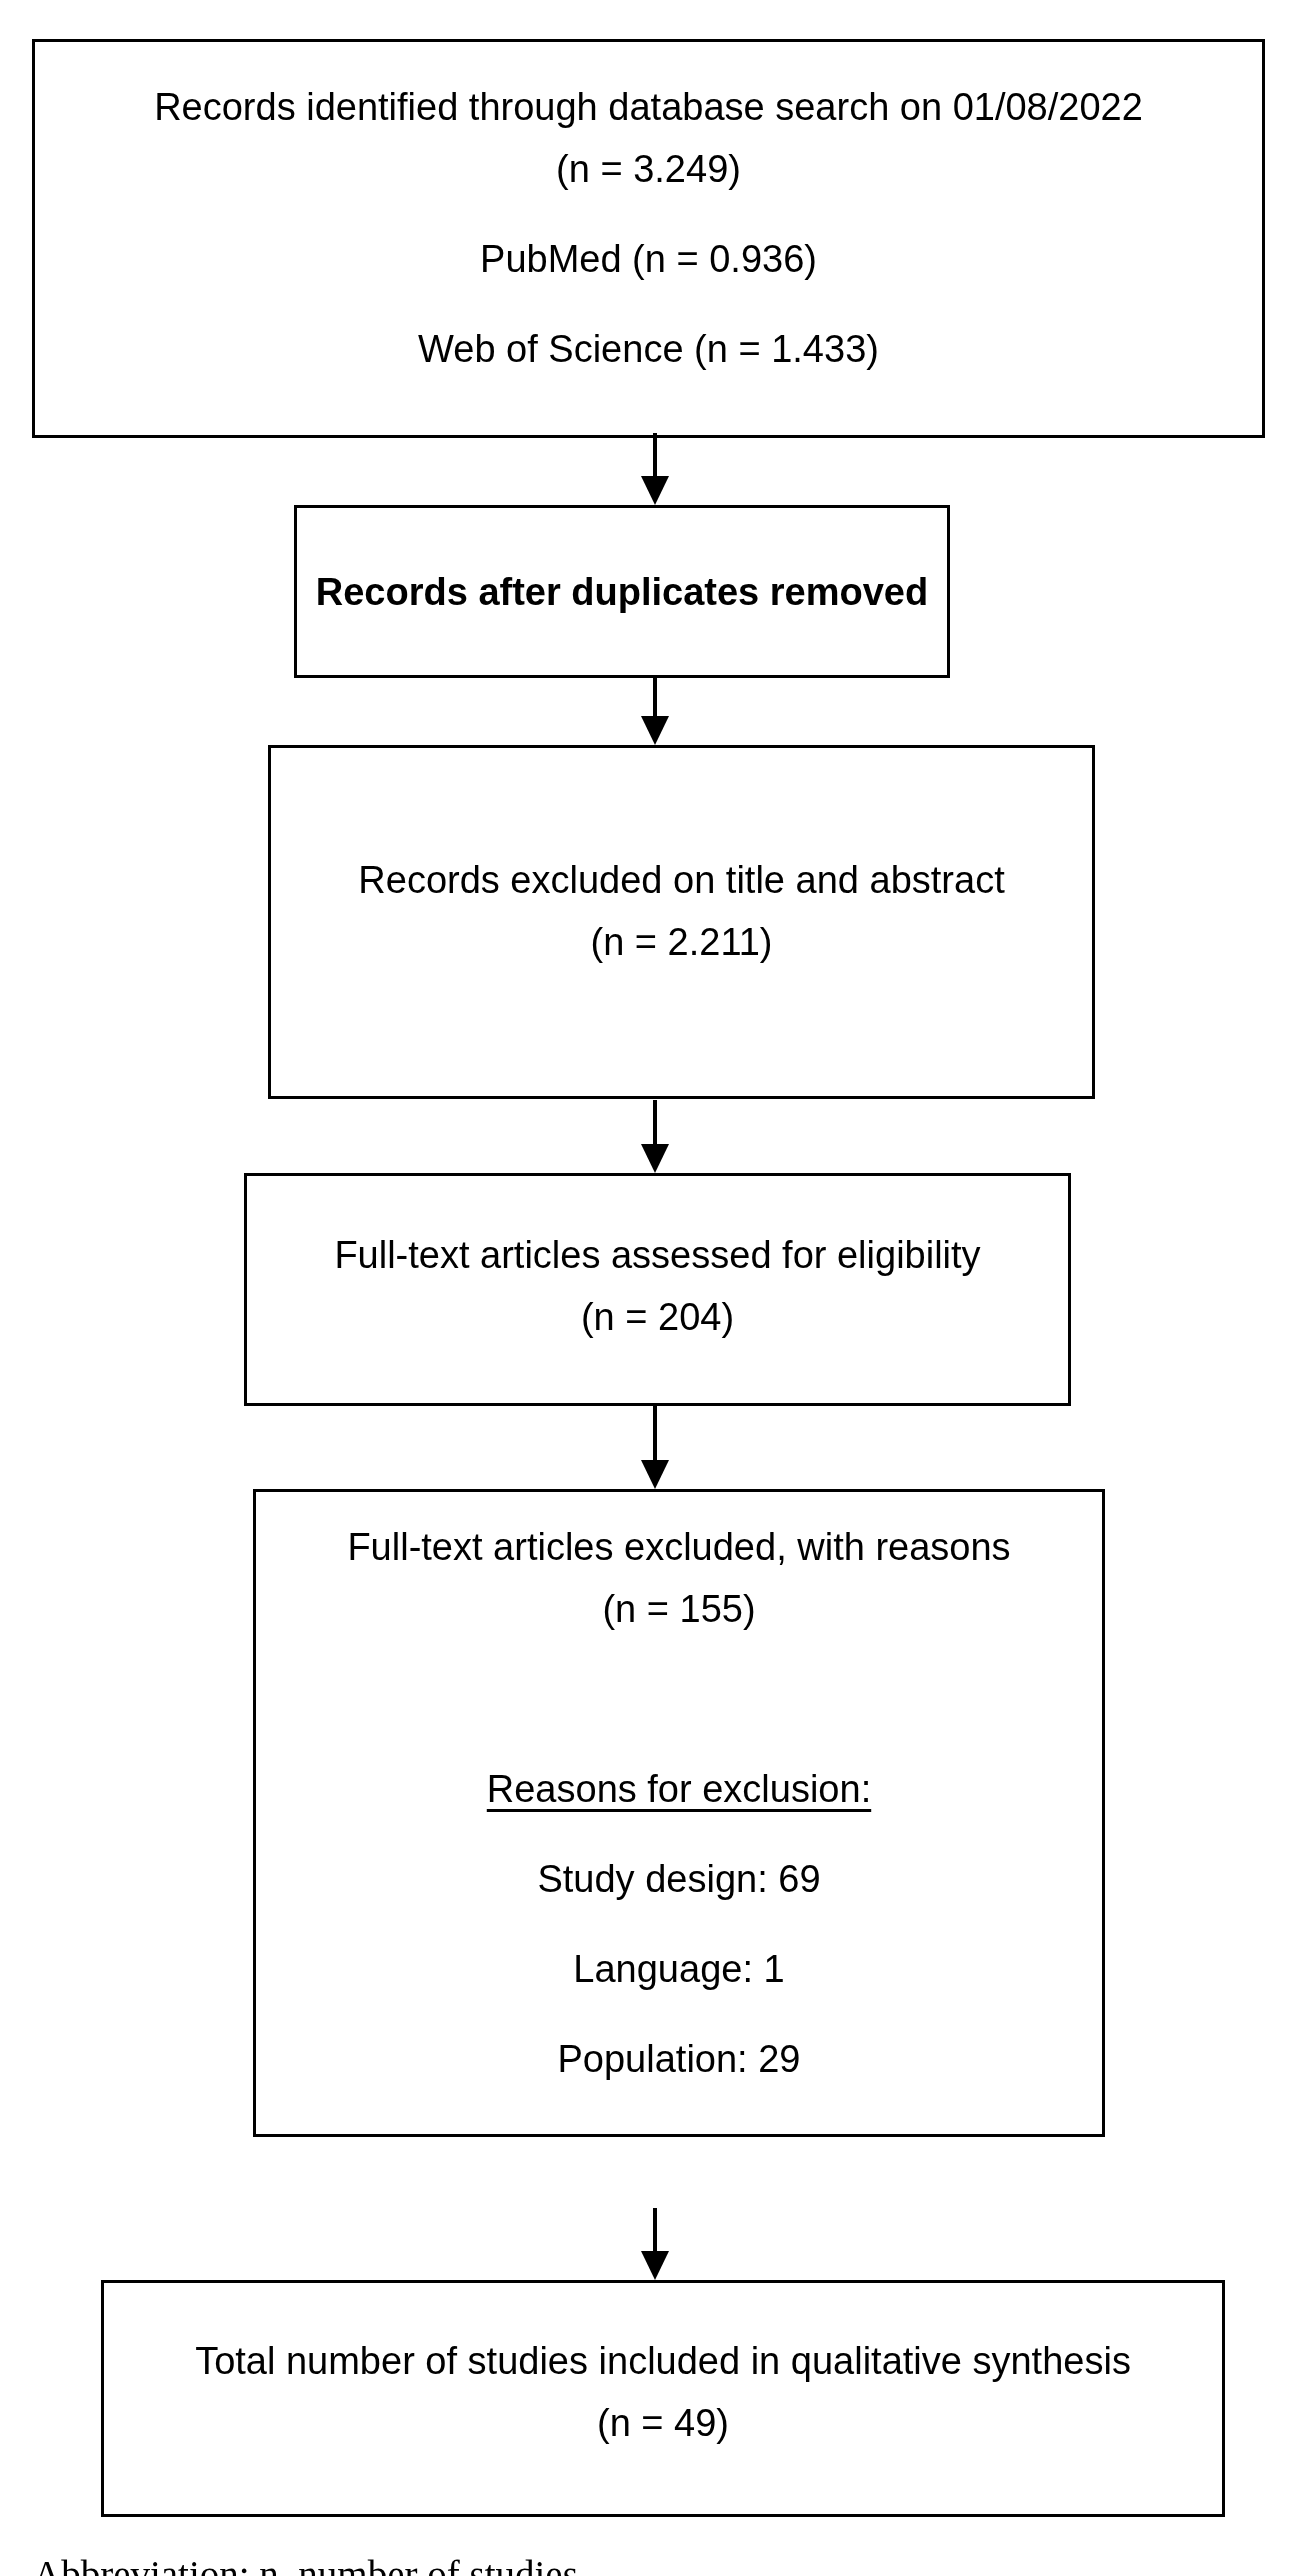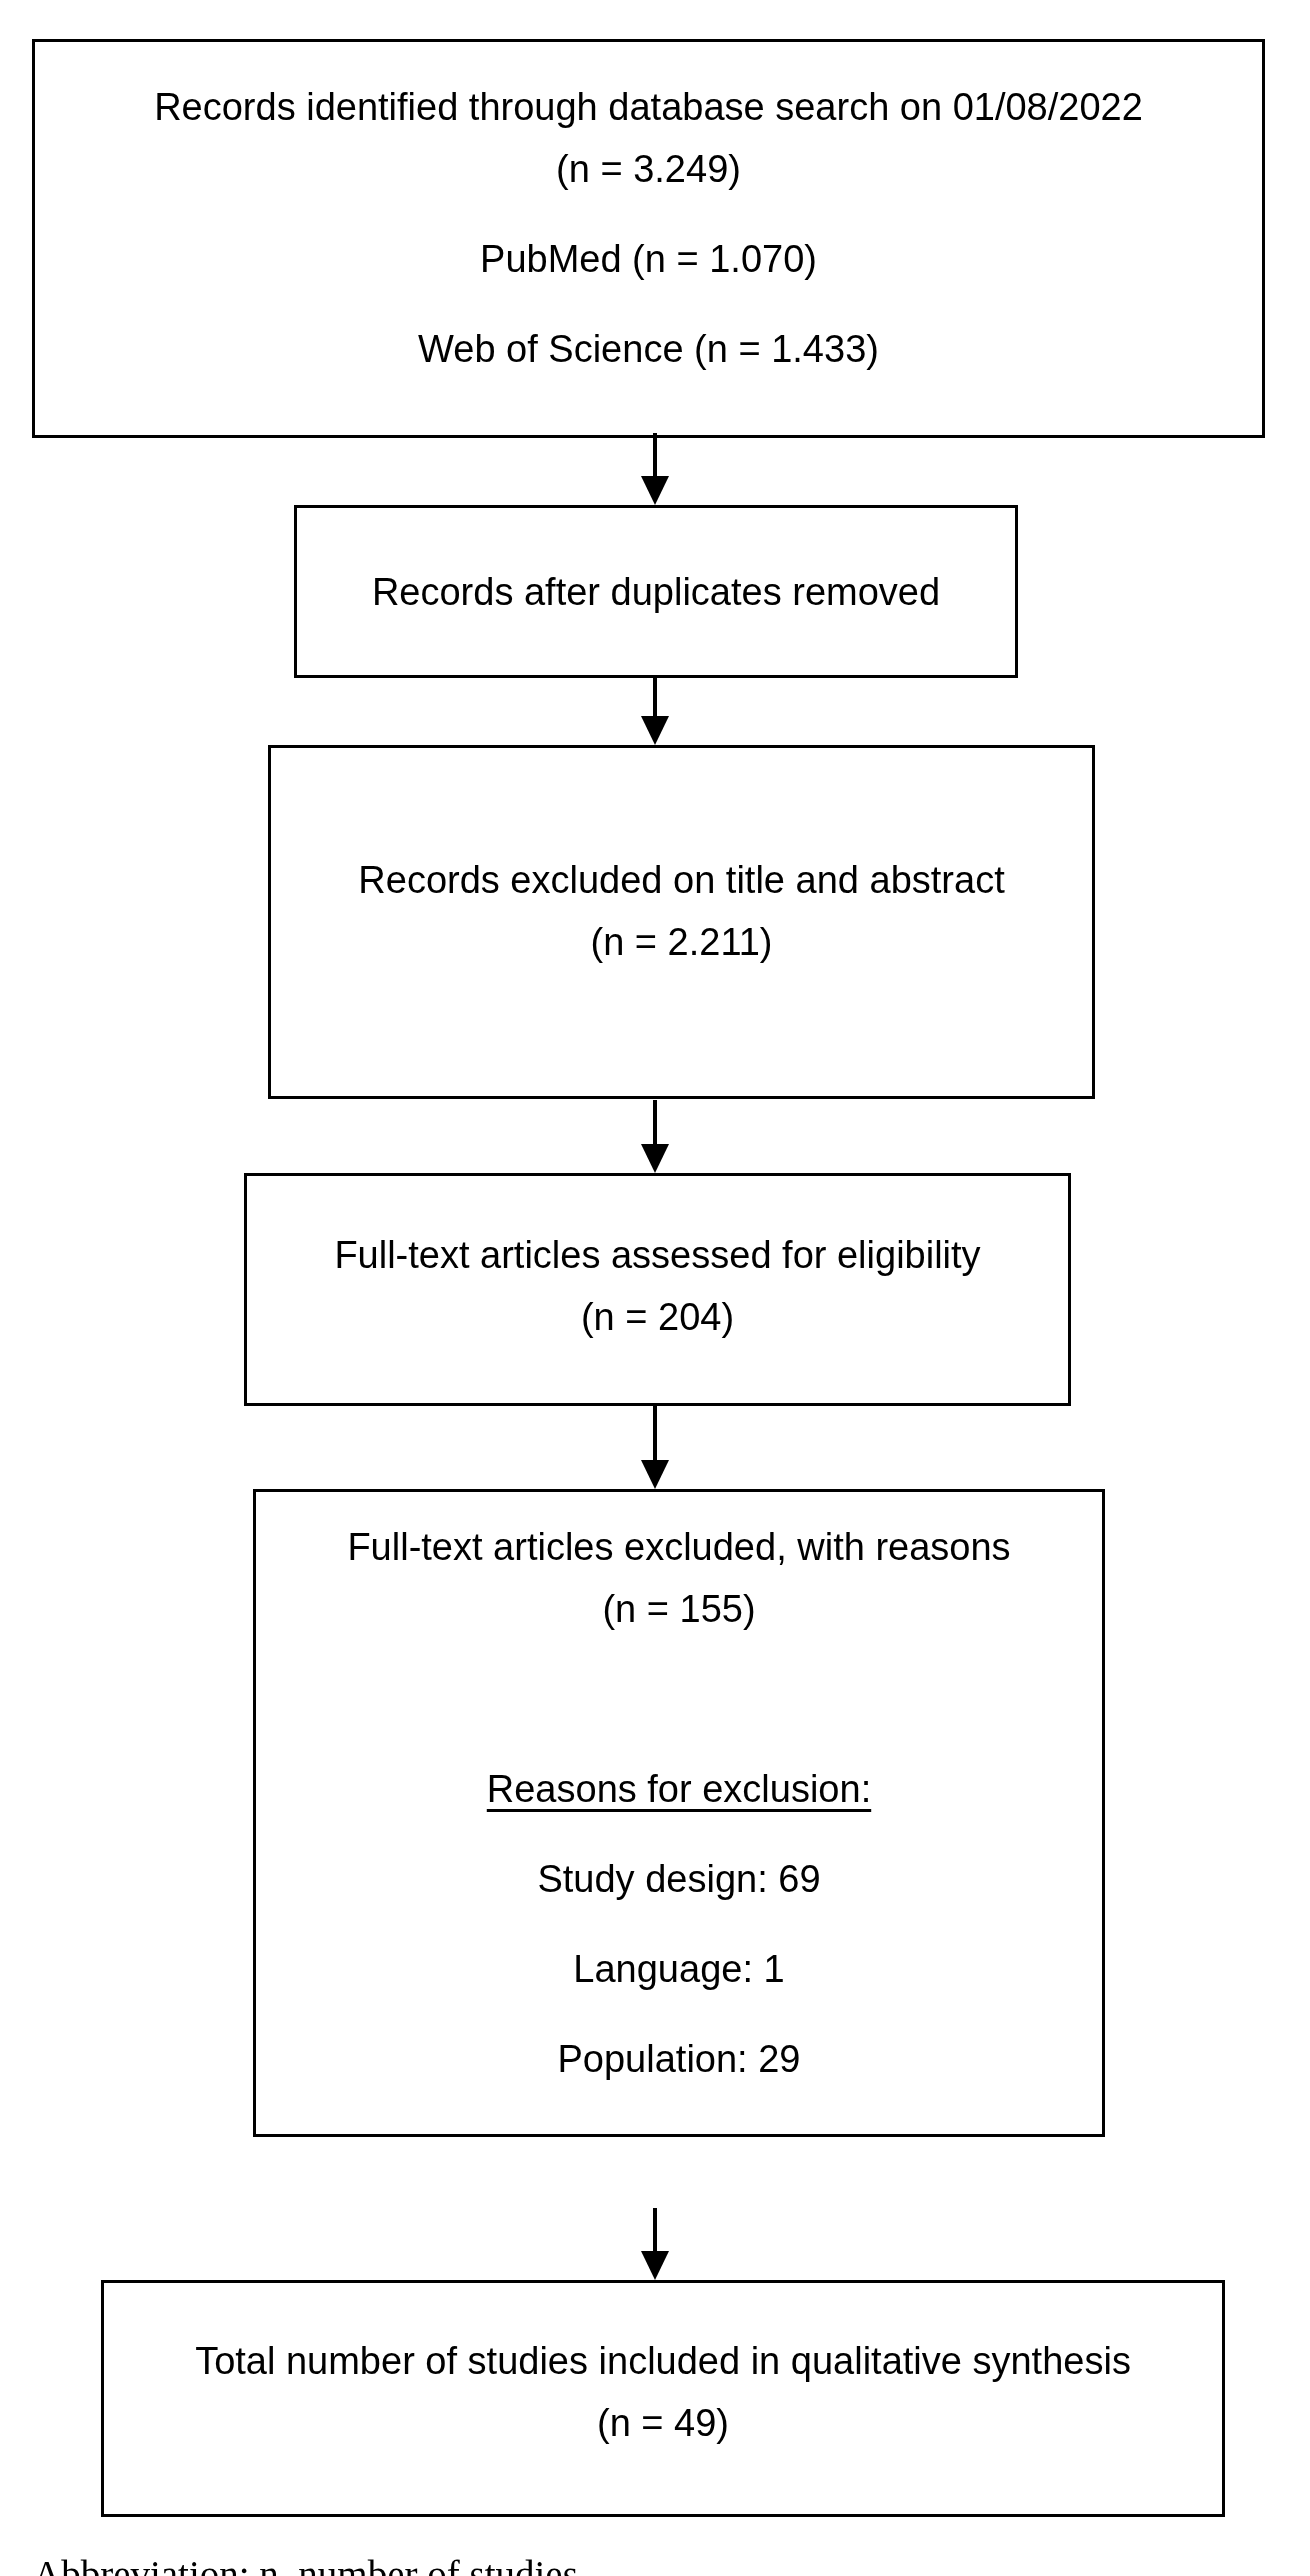--- a/index.html
+++ b/index.html
@@ -26,21 +26,21 @@
     color: #000000;
   }
   .para-gap { height: 28px; }
   .underline {
     text-decoration: underline;
     text-decoration-thickness: 2.6px;
     text-underline-offset: 7.2px;
   }
   
   .b1 { left: 32px;  top: 39px;   width: 1233px; height: 399px;  padding-top: 34px; }
-  .b2 { left: 294px; top: 505px;  width: 724px; height: 173px;  padding-top: 53px; }
+  .b2 { left: 294px; top: 505px;  width: 656px; height: 173px;  padding-top: 53px; font-weight: bold; }
   .b3 { left: 244px; top: 745px; width: 827px; height: 354px;  padding-top: 101px; margin-left: 24px; }
   .b4 { left: 244px; top: 1173px; width: 827px; height: 233px;  padding-top: 48px; }
   .b5 { left: 227px; top: 1489px; width: 852px; height: 648px; padding-top: 24px; margin-left: 26px; }
   .b6 { left: 101px; top: 2280px; width: 1124px; height: 237px;  padding-top: 47px; }
   
   .arrow { position: absolute; left: 655px; transform: translateX(-50%); }
   .arrow .shaft {
     width: 3.6px;
     background: #000000;
     margin: 0 auto;
@@ -70,21 +70,21 @@
 </style>
 </head>
 <body>
 
 <div class="page">
 
   <div class="box b1">
       <div class="line">Records identified through database search on 01/08/2022</div>
       <div class="line">(n = 3.249)</div>
       <div class="para-gap"></div>
-      <div class="line">PubMed (n = 1.070)</div>
+      <div class="line">PubMed (n = 0.936)</div>
       <div class="para-gap"></div>
       <div class="line">Web of Science (n = 1.433)</div>
     </div>
 
   <div class="arrow a1">
     <div class="shaft"></div>
     <div class="head"></div>
   </div>
 
   <div class="box b2">

